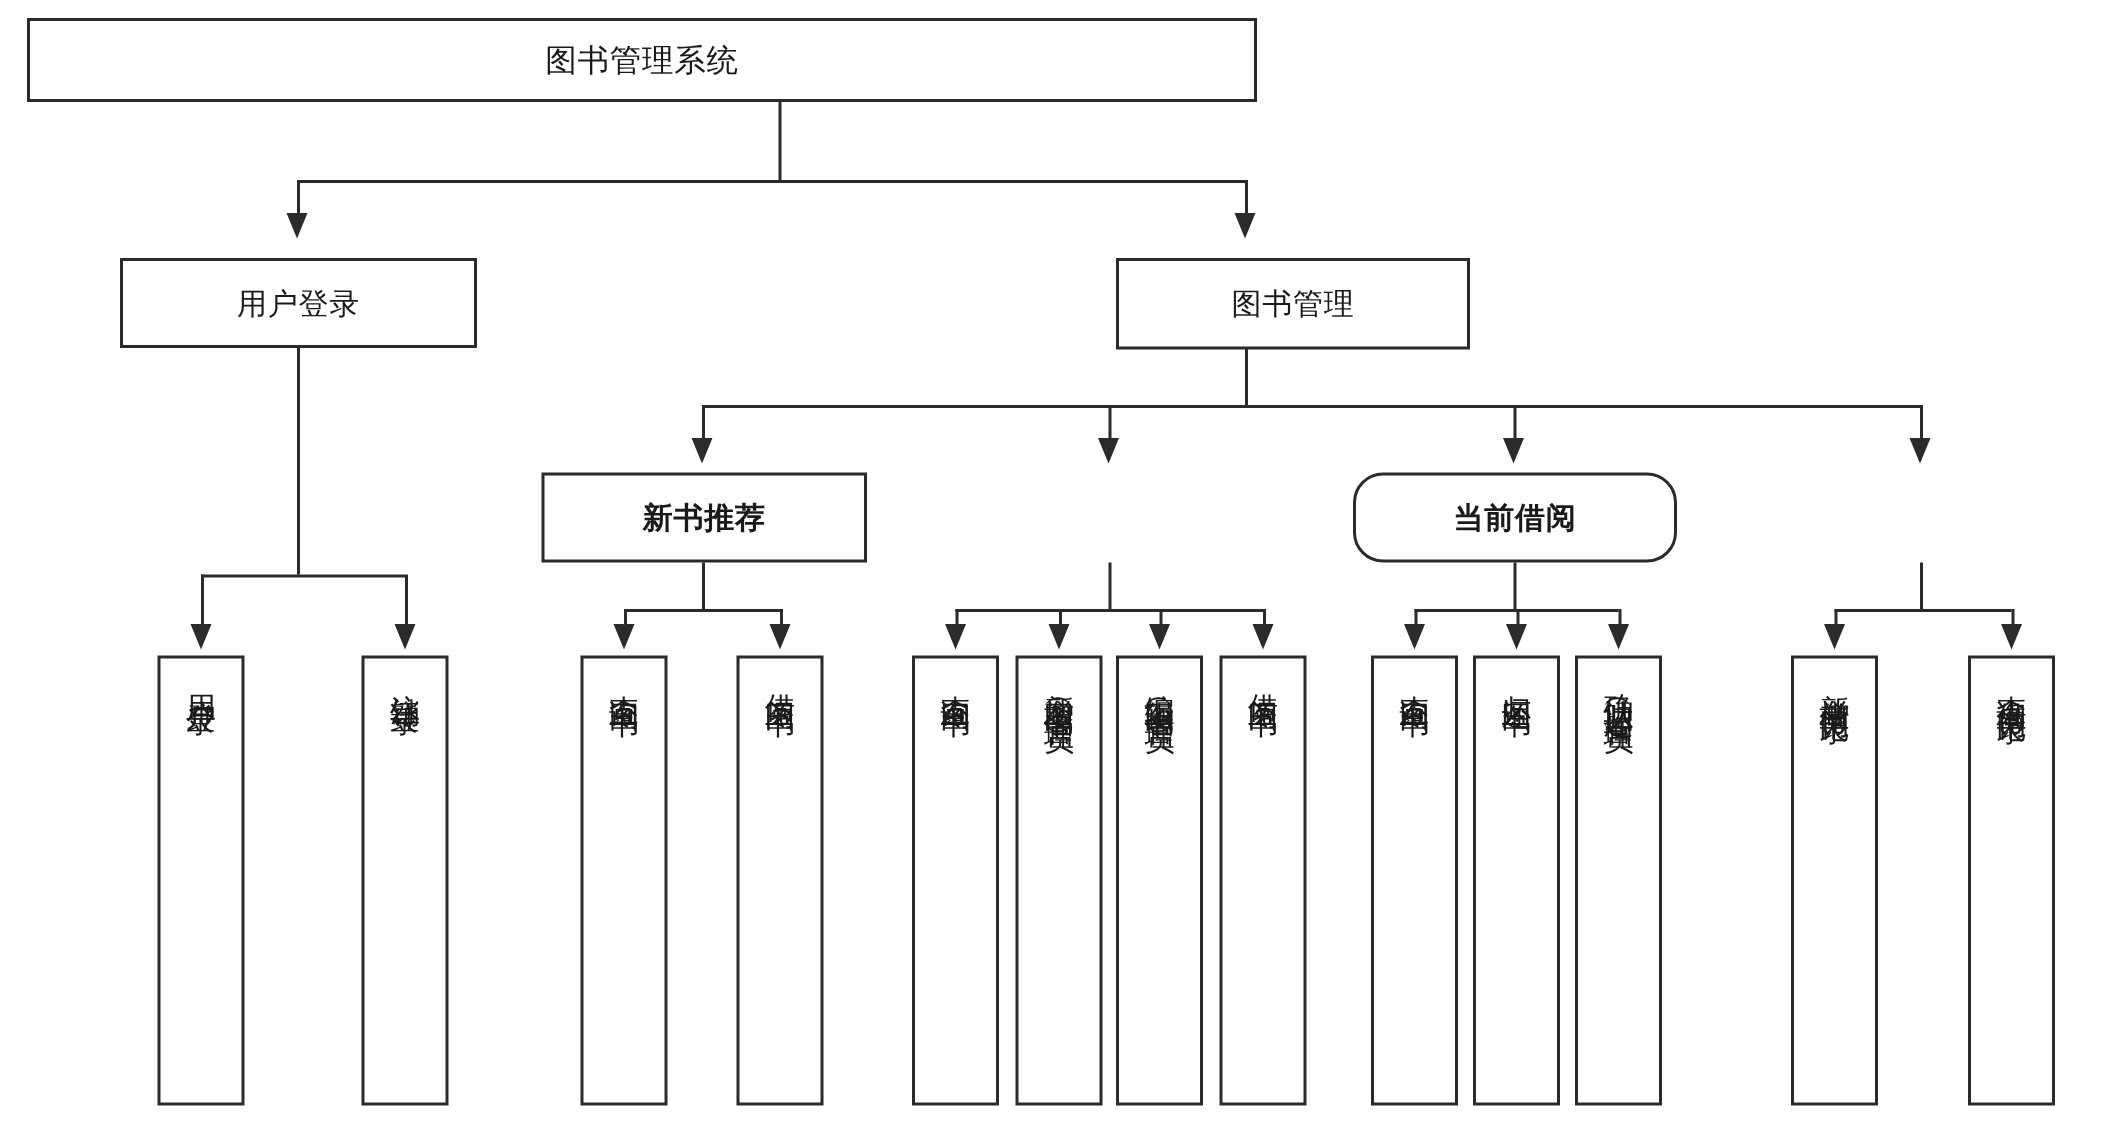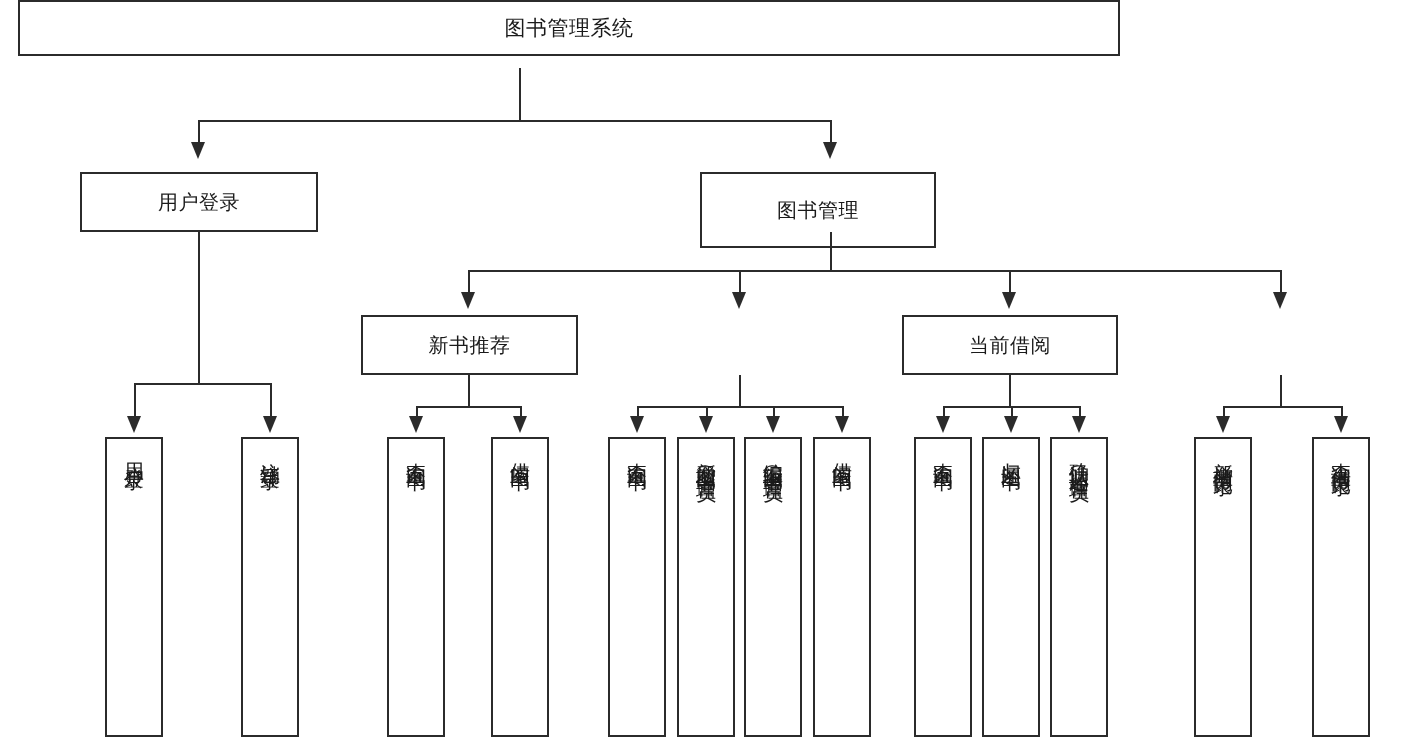--- a/index.html
+++ b/index.html
@@ -29,21 +29,21 @@
   .node .lbl{
     font-size:20px;
     line-height:1.25;
     letter-spacing:0.5px;
     color:#1a1a1a;
     white-space:nowrap;
     display:block;
   }
   .node.root .lbl{font-size:21px;}
   .node.lvl2 .lbl{font-size:20px;}
-  .node.lvl3 .lbl{font-size:20px;}
+  .node.lvl3 .lbl{font-size:20px;font-weight:bold;}
 
   
   .node.leaf{
     align-items:flex-start;
     justify-content:center;
     padding-top:8px;
   }
   .node.leaf .lbl{
     writing-mode:vertical-rl;
     text-orientation:upright;
@@ -75,36 +75,36 @@
     letter-spacing:1px;
     white-space:nowrap;
     pointer-events:none;
   }
 </style>
 </head>
 <body>
 
 <div id="canvas">
 
-  <div class="node root" style="left:18px;top:0;width:1102px;height:56px;">
+  <div class="node root" style="left:18px;top:12px;width:820px;height:56px;">
     <span class="lbl">图书管理系统</span>
   </div>
 
   <div class="vline" style="left:519px;top:68px;height:52px;"></div>
   <div class="hline" style="left:198px;top:120px;width:632px;"></div>
   <div class="vline" style="left:198px;top:120px;height:24px;"></div>
   <div class="arrow" style="left:191px;top:142px;"></div>
   <div class="vline" style="left:830px;top:120px;height:24px;"></div>
   <div class="arrow" style="left:823px;top:142px;"></div>
 
   <div class="node lvl2" style="left:80px;top:172px;width:238px;height:60px;">
     <span class="lbl">用户登录</span>
   </div>
 
-  <div class="node lvl2" style="left:700px;top:172px;width:236px;height:76px;">
+  <div class="node lvl2" style="left:744px;top:172px;width:236px;height:61px;">
     <span class="lbl">图书管理</span>
   </div>
 
   <div class="vline" style="left:198px;top:232px;height:151px;"></div>
   <div class="hline" style="left:134px;top:383px;width:136px;"></div>
   <div class="vline" style="left:134px;top:383px;height:35px;"></div>
   <div class="arrow" style="left:127px;top:416px;"></div>
   <div class="vline" style="left:270px;top:383px;height:35px;"></div>
   <div class="arrow" style="left:263px;top:416px;"></div>
 
@@ -119,21 +119,21 @@
 
   <div class="vline" style="left:1009px;top:270px;height:24px;"></div>
   <div class="arrow" style="left:1002px;top:292px;"></div>
 
   <div class="vline" style="left:1280px;top:270px;height:24px;"></div>
   <div class="arrow" style="left:1273px;top:292px;"></div>
 
   <div class="node lvl3" style="left:361px;top:315px;width:217px;height:60px;">
     <span class="lbl">新书推荐</span>
   </div>
-  <div class="node lvl3" style="left:902px;top:315px;width:216px;height:60px;">
+  <div class="node lvl3" style="left:902px;top:315px;width:216px;height:60px;border-radius:20px;">
     <span class="lbl">当前借阅</span>
   </div>
 
   <div class="vline" style="left:468px;top:375px;height:31px;"></div>
   <div class="hline" style="left:416px;top:406px;width:104px;"></div>
   <div class="vline" style="left:416px;top:406px;height:12px;"></div>
   <div class="arrow" style="left:409px;top:416px;"></div>
   <div class="vline" style="left:520px;top:406px;height:12px;"></div>
   <div class="arrow" style="left:513px;top:416px;"></div>
 

